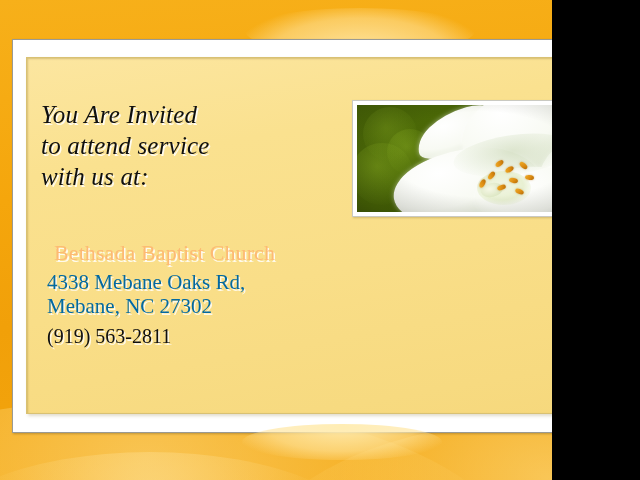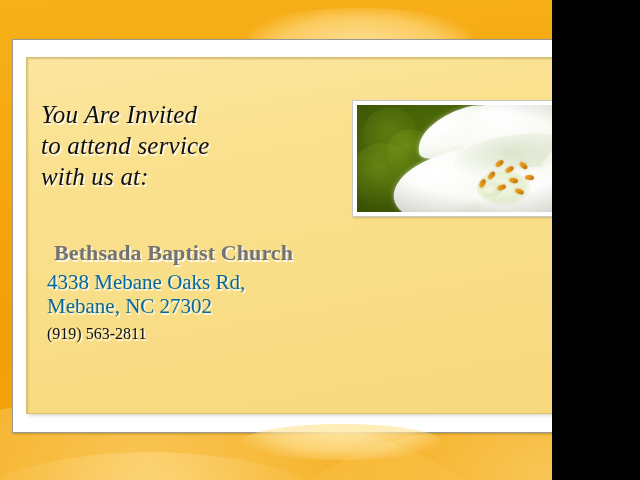--- a/index.html
+++ b/index.html
@@ -97,38 +97,38 @@
     text-shadow: 1.5px 1.5px 0 rgba(255,255,255,.85);
     white-space: pre-line;
     letter-spacing: .2px;
   }
 
   
   .church-name {
     position: absolute;
     left: 54px; top: 240px;
     font-size: 22px;
-    font-weight: bold;
-    color: #737373;
+    font-weight: normal;
+    color: #fdba74;
     text-shadow: 1.5px 1.5px 0 rgba(255,255,255,.85);
     letter-spacing: .1px;
   }
   .address {
     position: absolute;
     left: 47px; top: 270px;
     font-size: 21px;
     line-height: 24px;
     color: #0369a1;
     text-shadow: 1.5px 1.5px 0 rgba(255,255,255,.8);
     white-space: pre-line;
   }
   .phone {
     position: absolute;
     left: 47px; top: 325px;
-    font-size: 16px;
+    font-size: 20px;
     color: #101010;
     text-shadow: 1.5px 1.5px 0 rgba(255,255,255,.8);
   }
 
   
   .photo-frame {
     position: absolute;
     left: 352px; top: 100px;
     width: 257px; height: 117px;
     background: #FFFFFF;

